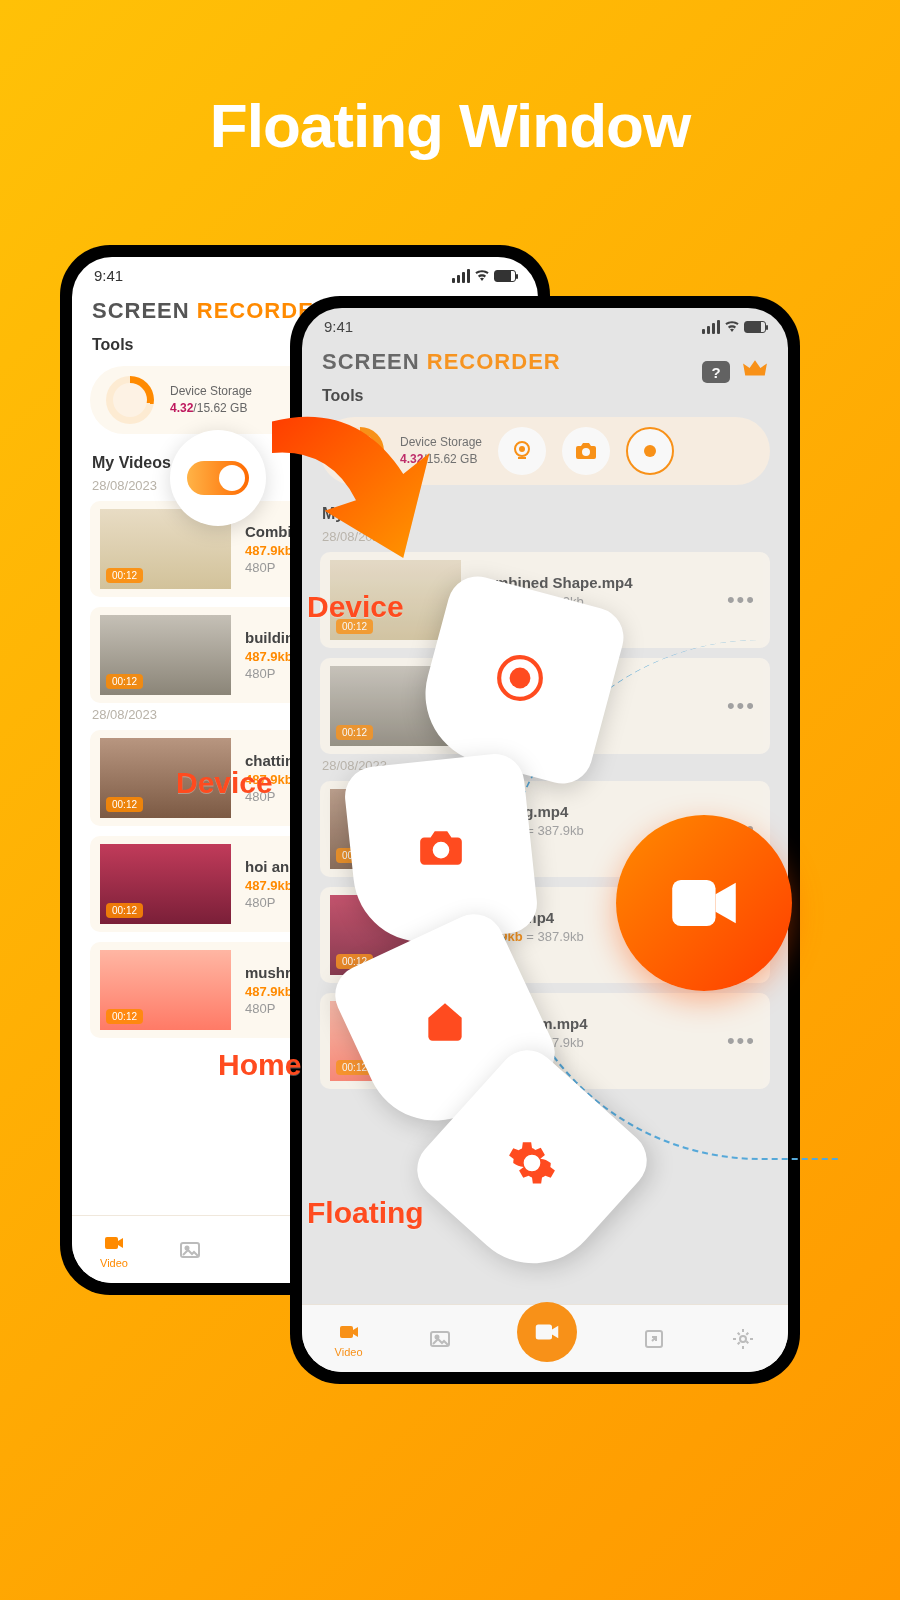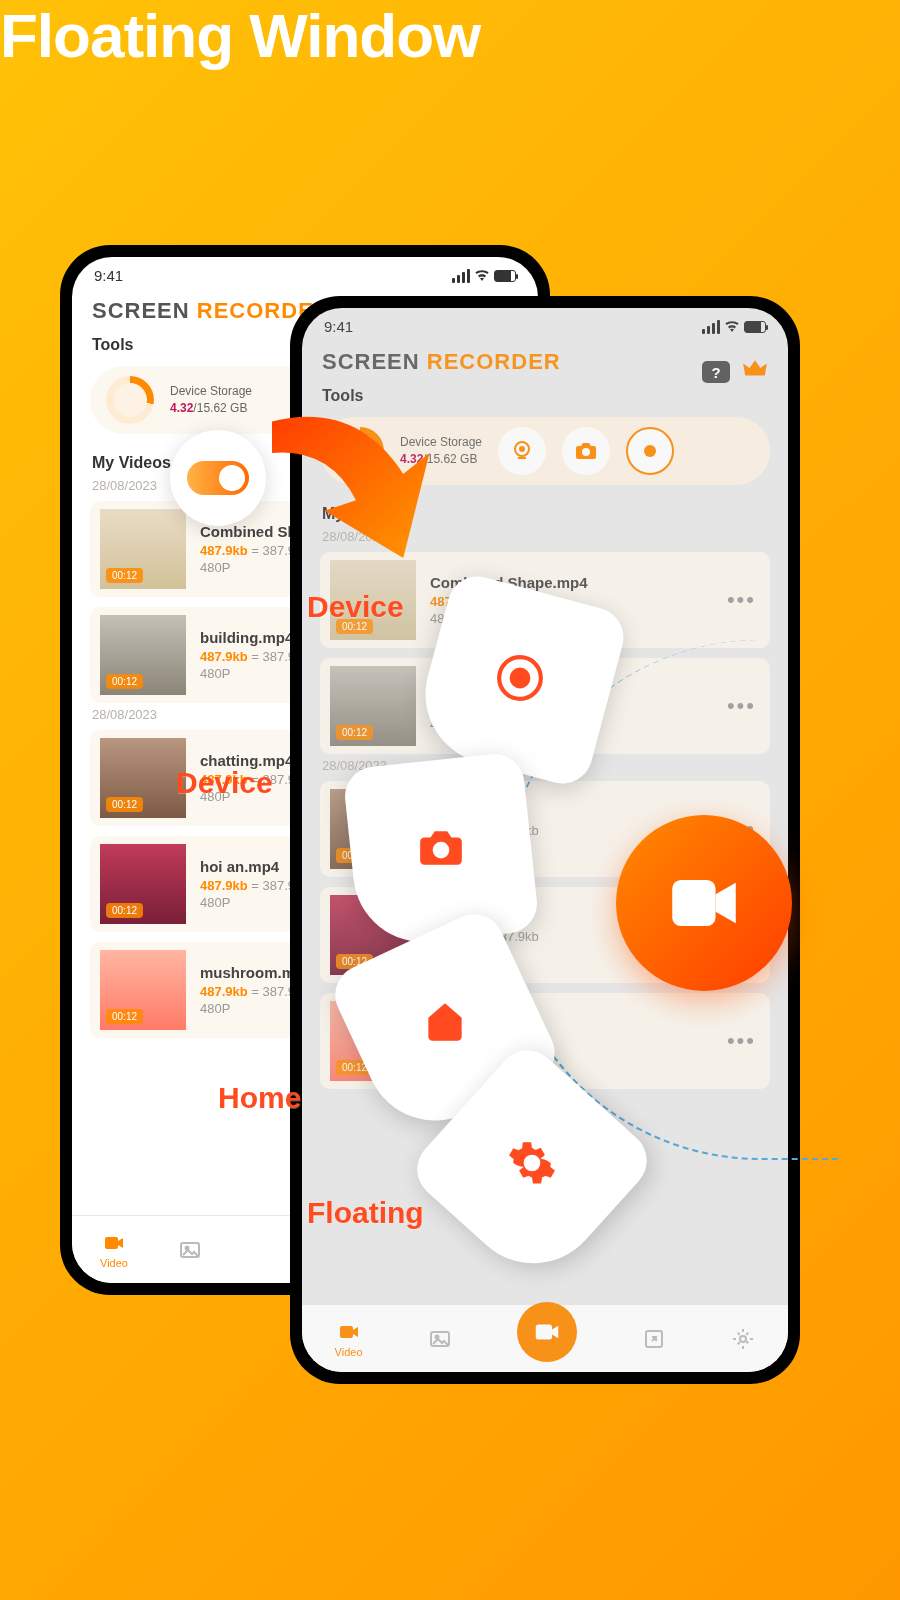--- a/index.html
+++ b/index.html
@@ -1,17 +1,17 @@
 <!DOCTYPE html>
 <html><head>
 <meta charset="utf-8">
 <style>
 *{margin:0;padding:0;box-sizing:border-box;font-family:sans-serif}
 body{width:900px;height:1600px;background:linear-gradient(135deg,#ffc107,#ff9800);overflow:hidden;position:relative}
-.hero-title{color:#fff;font-size:62px;font-weight:800;letter-spacing:-1px}
+.hero-title{text-align:center;color:#fff;font-size:62px;font-weight:800;padding-top:90px;letter-spacing:-1px}
 
 
 .phone{position:absolute;border-radius:50px;background:#000;padding:12px}
 .phone-back{left:60px;top:245px;width:490px;height:1050px;z-index:1}
 .phone-front{left:290px;top:296px;width:510px;height:1088px;z-index:2}
 .screen{width:100%;height:100%;background:#fff;border-radius:40px;overflow:hidden;position:relative}
 
 
 .statusbar{display:flex;justify-content:space-between;align-items:center;padding:10px 22px 4px;font-size:15px;color:#333}
 .sb-icons{display:flex;gap:4px;align-items:center}
@@ -40,21 +40,21 @@
 .circ{width:48px;height:48px;border-radius:50%;background:#fff;display:flex;align-items:center;justify-content:center;color:#ff8a00}
 .circ svg{fill:#ff8a00}
 .circ.dashed{border:2px solid #ff8a00;background:#fff}
 .phone-back .toolsrow{background:#fdf8ef}
 
 
 .listhdr{padding:14px 20px 2px;font-weight:700;color:#333;font-size:16px}
 .date{color:#b8b2a8;font-size:13px;padding:4px 20px 8px}
 .vlist{display:flex;flex-direction:column;gap:10px;padding:0 18px}
 .vitem{display:flex;gap:14px;align-items:center;background:#fdf8ef;border-radius:10px;padding:8px 10px;position:relative}
-.thumb{width:86px;height:80px;border-radius:0;position:relative;flex-shrink:0}
+.thumb{width:131px;height:80px;border-radius:0;position:relative;flex-shrink:0}
 .thumb .dur{position:absolute;left:6px;bottom:6px;font-size:10px;color:#fff;background:rgba(255,138,0,.85);padding:2px 6px;border-radius:4px}
 .vmeta .fname{font-weight:600;color:#444;font-size:15px}
 .vmeta .size{color:#ff8a00;font-weight:700;font-size:13px;margin-top:3px}
 .vmeta .size .eq{color:#999;font-weight:500}
 .vmeta .res{color:#999;font-size:13px;margin-top:2px}
 .dots{position:absolute;right:14px;top:50%;transform:translateY(-50%);color:#999;font-size:22px;letter-spacing:2px;cursor:pointer}
 
 
 .t1{background:linear-gradient(180deg,#e8dcc4,#d2c29a)}
 .t2{background:linear-gradient(180deg,#c5c0b6,#8b8578)}
@@ -93,21 +93,21 @@
 .big-rec-btn{position:absolute;left:616px;top:815px;width:176px;height:176px;border-radius:50%;background:linear-gradient(135deg,#ff8a00,#ff3d00);display:flex;align-items:center;justify-content:center;box-shadow:0 10px 30px rgba(255,80,0,.4);z-index:9}
 .big-rec-btn svg{width:76px;height:52px;fill:#fff}
 
 .arc{position:absolute;left:500px;top:640px;width:340px;height:520px;border:2px dashed #55a8d9;border-right:none;border-top:none;border-radius:260px 0 0 260px;z-index:7;pointer-events:none}
 
 .arrowcurve{position:absolute;left:230px;top:390px;width:210px;height:210px;z-index:11;pointer-events:none}
 
 .flabel{position:absolute;color:#ff4b1f;font-weight:800;font-size:30px;z-index:12;text-shadow:0 1px 0 rgba(255,255,255,.3)}
 .l-rec{left:307px;top:590px}
 .l-cam{left:176px;top:766px}
-.l-home{left:218px;top:1081px}
+.l-home{left:218px;top:1048px}
 .l-set{left:307px;top:1196px}
 </style>
 </head>
 <body>
 
 <div class="hero-title">Floating Window</div>
 
 <div class="phone phone-back">
  <div class="screen">
   <div class="statusbar">

